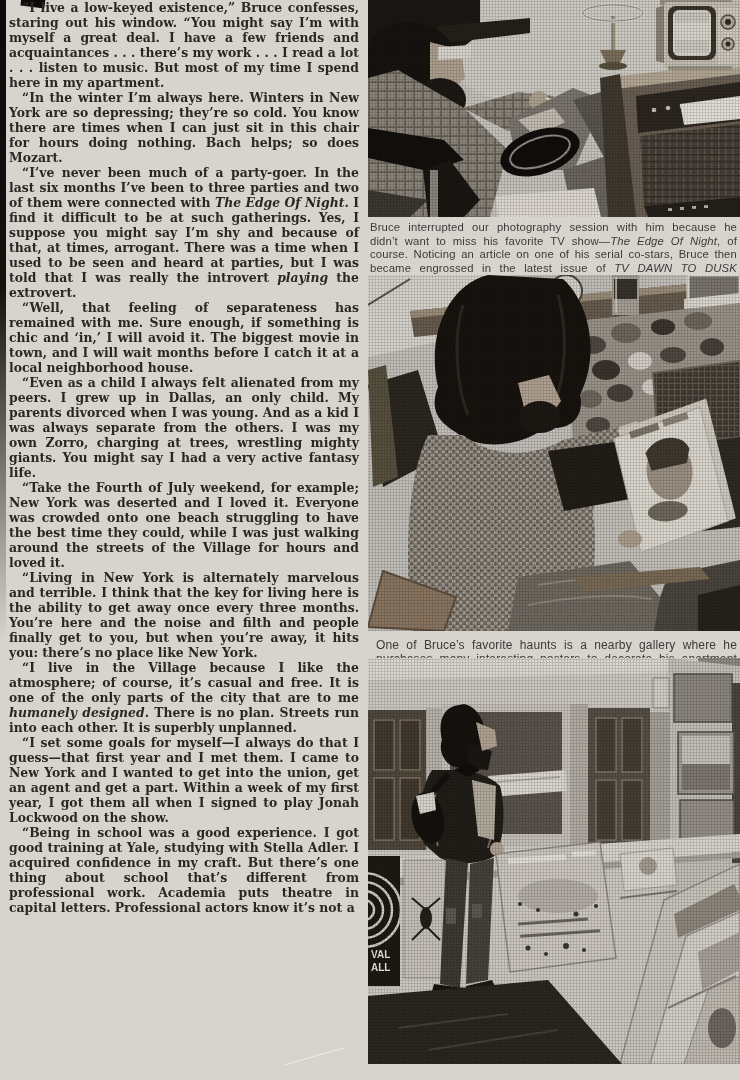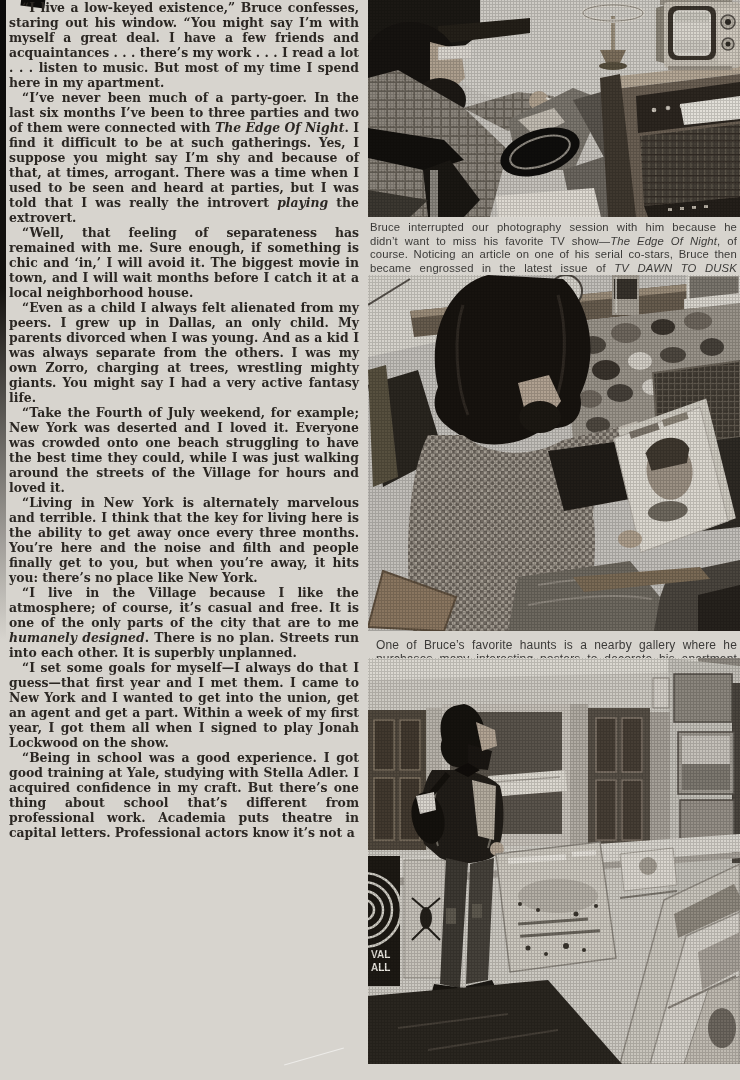--- a/index.html
+++ b/index.html
@@ -34,20 +34,21 @@
 <body>
 
 <div class="page">
   <div class="edge-left"></div>
   <div class="corner-mark"></div>
   <div class="scratch"></div>
 
   <main class="article">
     <div>
         <p class="para"><span>“I live a low-keyed existence,” Bruce confesses, staring out his window. “You might say I’m with myself a great deal. I have a few friends and acquaintances . . . there’s my work . . . I read a lot . . . listen to music. But most of my time I spend here in my apartment.</span></p>
+        <p class="para"><span>“In the winter I’m always here. Winters in New York are so depressing; they’re so cold. You know there are times when I can just sit in this chair for hours doing nothing. Bach helps; so does Mozart.</span></p>
         <p class="para"><span>“I’ve never been much of a party-goer. In the last six months I’ve been to three parties and two of them were connected with </span><span class="it">The Edge Of Night</span><span>. I find it difficult to be at such gatherings. Yes, I suppose you might say I’m shy and because of that, at times, arrogant. There was a time when I used to be seen and heard at parties, but I was told that I was really the introvert </span><span class="it">playing</span><span> the extrovert.</span></p>
         <p class="para"><span>“Well, that feeling of separateness has remained with me. Sure enough, if something is chic and ‘in,’ I will avoid it. The biggest movie in town, and I will wait months before I catch it at a local neighborhood house.</span></p>
         <p class="para"><span>“Even as a child I always felt alienated from my peers. I grew up in Dallas, an only child. My parents divorced when I was young. And as a kid I was always separate from the others. I was my own Zorro, charging at trees, wrestling mighty giants. You might say I had a very active fantasy life.</span></p>
         <p class="para"><span>“Take the Fourth of July weekend, for example; New York was deserted and I loved it. Everyone was crowded onto one beach struggling to have the best time they could, while I was just walking around the streets of the Village for hours and loved it.</span></p>
         <p class="para"><span>“Living in New York is alternately marvelous and terrible. I think that the key for living here is the ability to get away once every three months. You’re here and the noise and filth and people finally get to you, but when you’re away, it hits you: there’s no place like New York.</span></p>
         <p class="para"><span>“I live in the Village because I like the atmosphere; of course, it’s casual and free. It is one of the only parts of the city that are to me </span><span class="it">humanely designed</span><span>. There is no plan. Streets run into each other. It is superbly unplanned.</span></p>
         <p class="para"><span>“I set some goals for myself—I always do that I guess—that first year and I met them. I came to New York and I wanted to get into the union, get an agent and get a part. Within a week of my first year, I got them all when I signed to play Jonah Lockwood on the show.</span></p>
         <p class="para"><span>“Being in school was a good experience. I got good training at Yale, studying with Stella Adler. I acquired confidence in my craft. But there’s one thing about school that’s different from professional work. Academia puts theatre in capital letters. Professional actors know it’s not a</span></p>
       </div>
 

